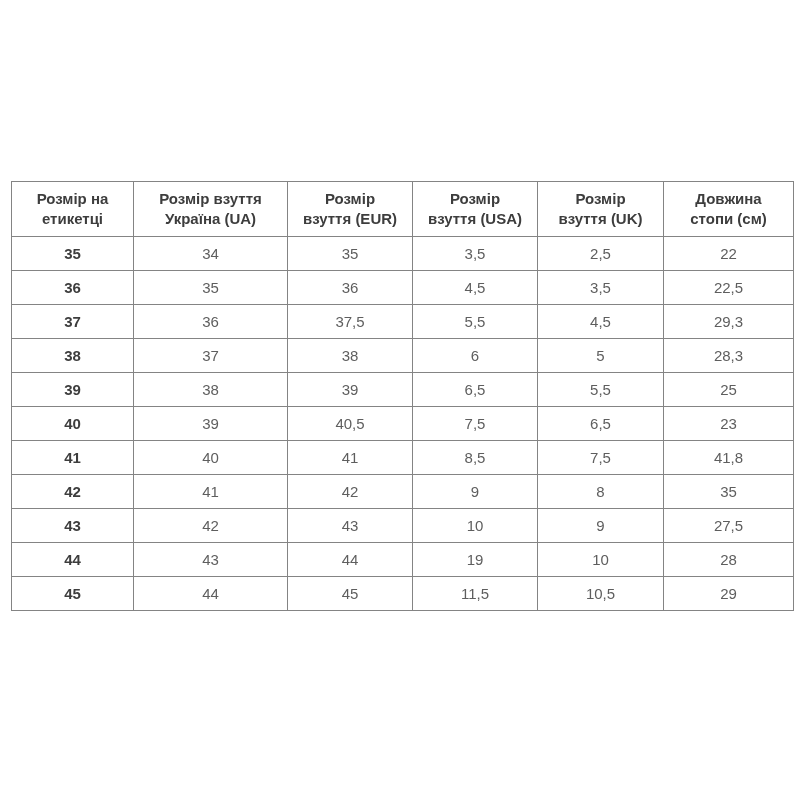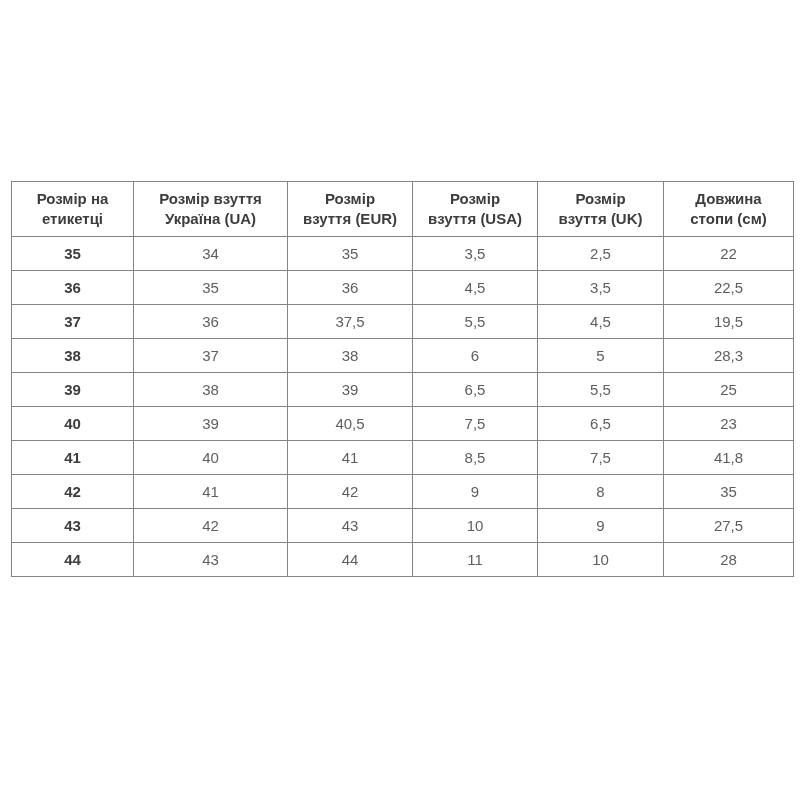--- a/index.html
+++ b/index.html
@@ -109,21 +109,21 @@
             <td>4,5</td>
             <td>3,5</td>
             <td>22,5</td>
           </tr>
           <tr>
             <td class="label">37</td>
             <td>36</td>
             <td>37,5</td>
             <td>5,5</td>
             <td>4,5</td>
-            <td>19,5</td>
+            <td>29,3</td>
           </tr>
           <tr>
             <td class="label">38</td>
             <td>37</td>
             <td>38</td>
             <td>6</td>
             <td>5</td>
             <td>28,3</td>
           </tr>
           <tr>
@@ -163,20 +163,28 @@
             <td>42</td>
             <td>43</td>
             <td>10</td>
             <td>9</td>
             <td>27,5</td>
           </tr>
           <tr>
             <td class="label">44</td>
             <td>43</td>
             <td>44</td>
-            <td>11</td>
+            <td>19</td>
             <td>10</td>
             <td>28</td>
+          </tr>
+          <tr>
+            <td class="label">45</td>
+            <td>44</td>
+            <td>45</td>
+            <td>11,5</td>
+            <td>10,5</td>
+            <td>29</td>
           </tr>
         </tbody>
     </table>
   </div>
 </div>
 
 </body></html>

